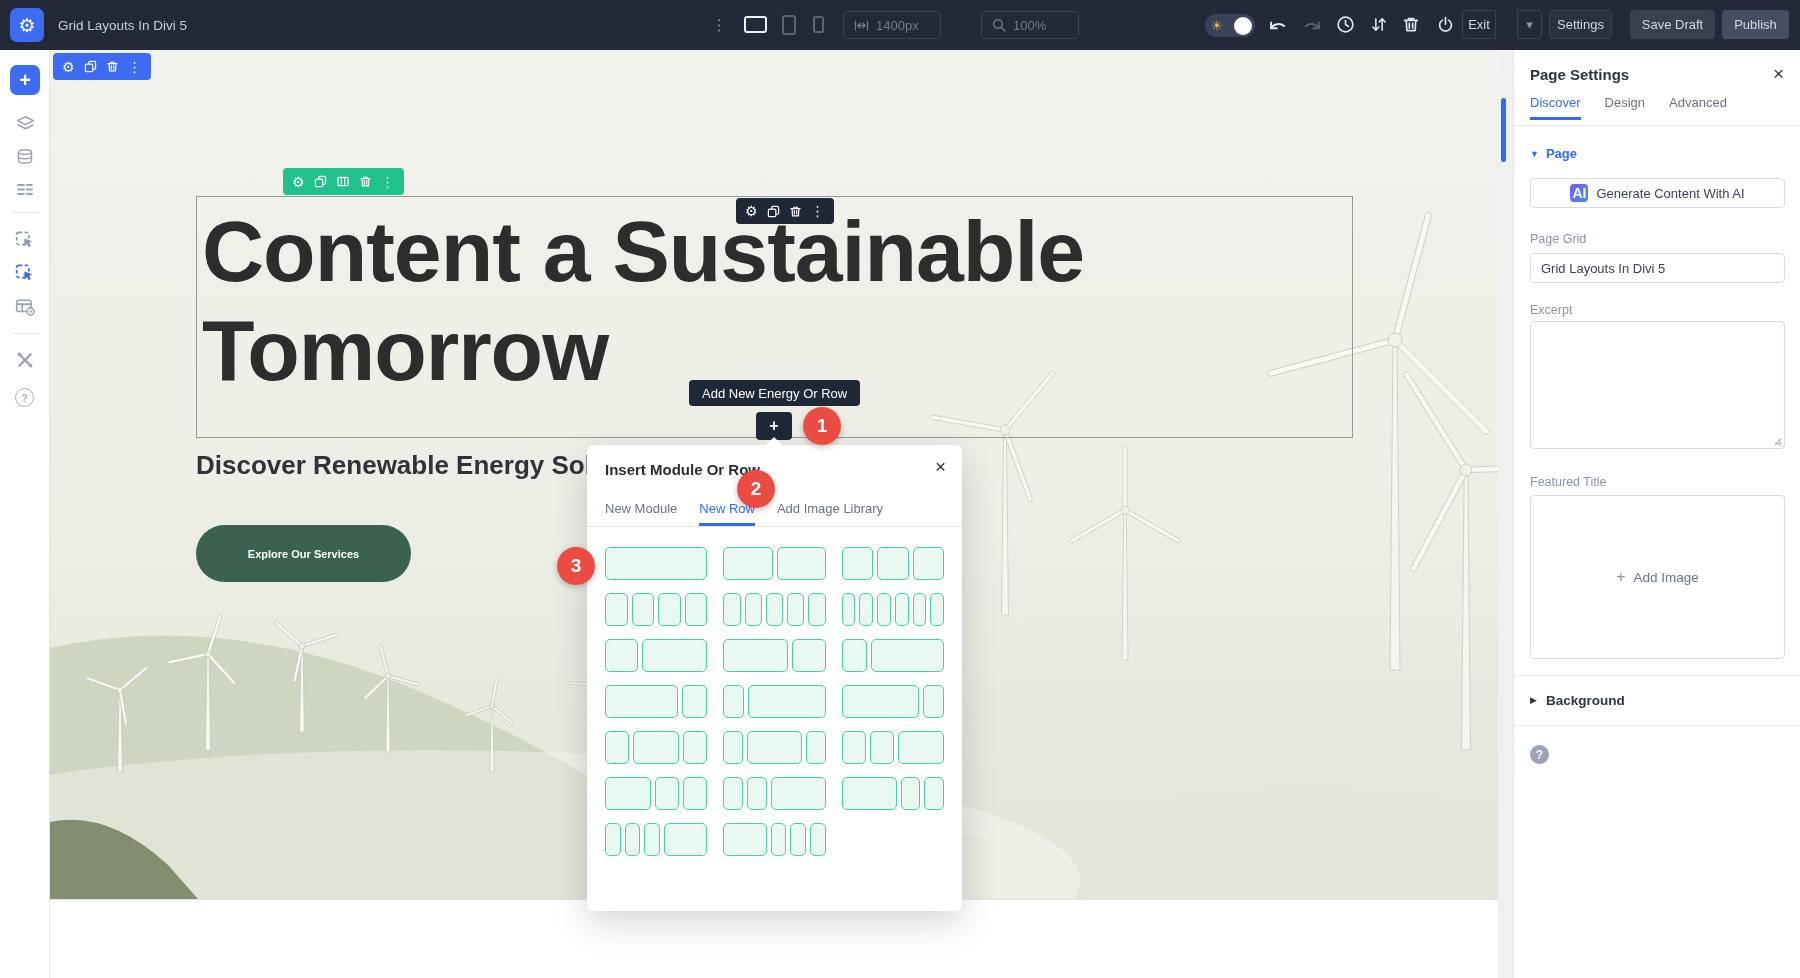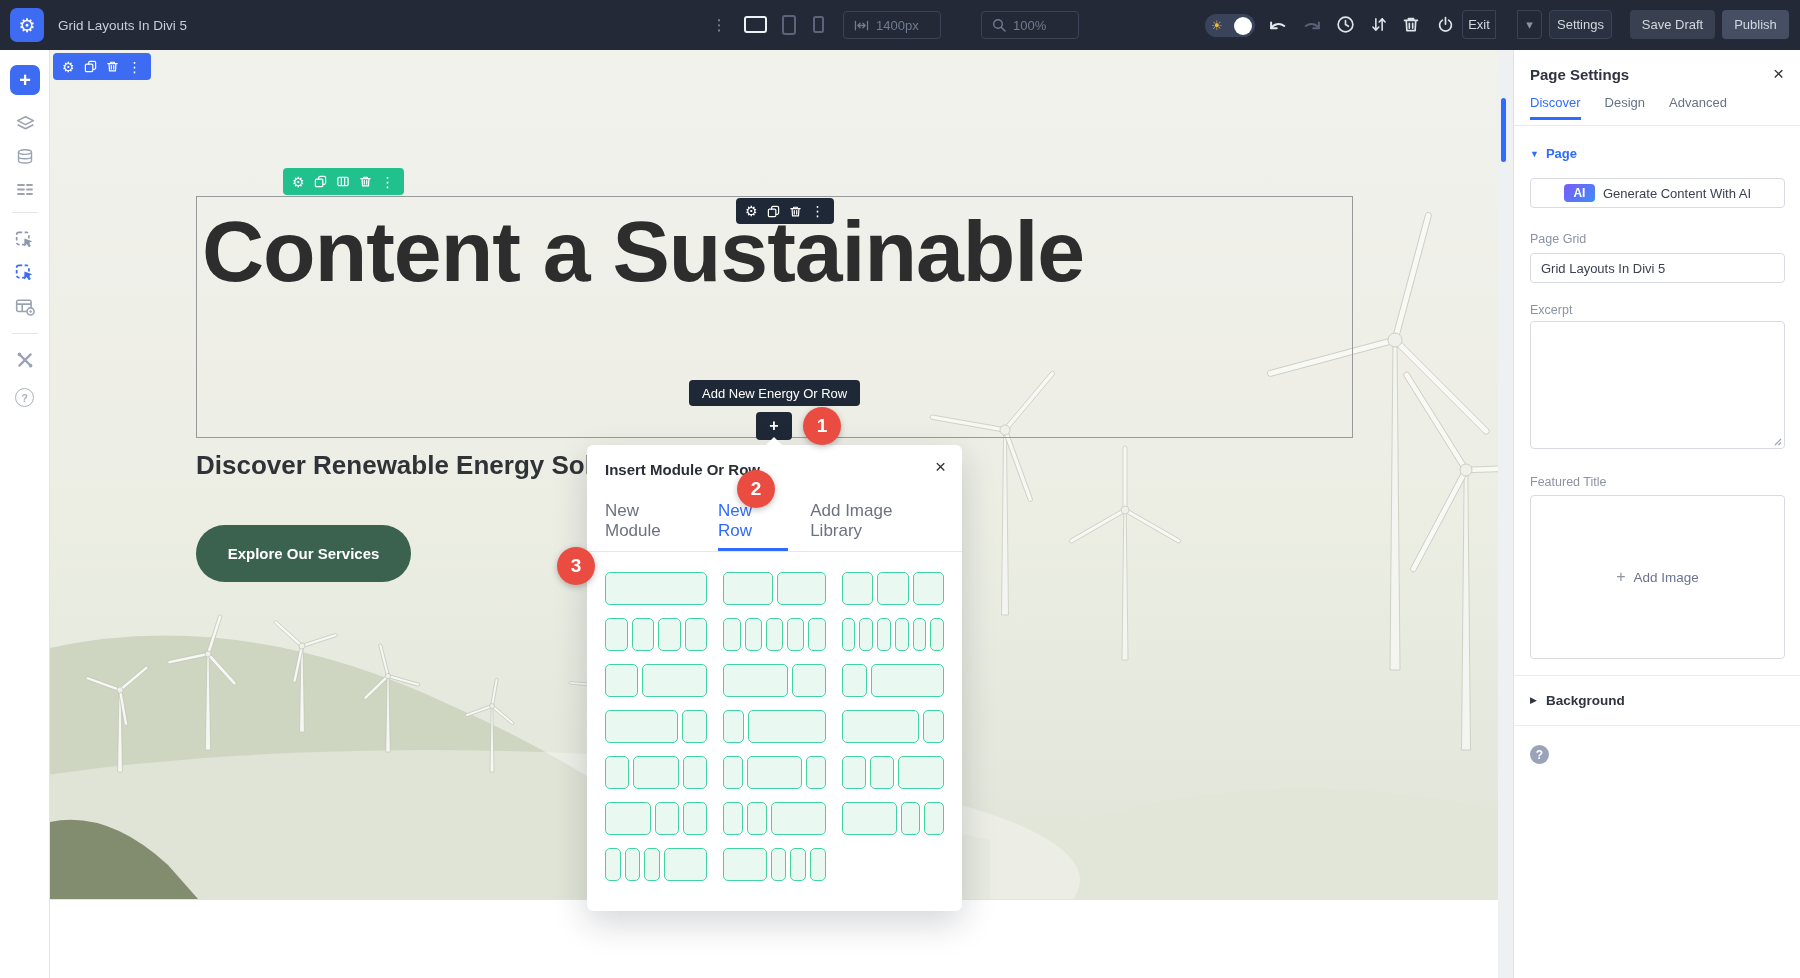--- a/index.html
+++ b/index.html
@@ -40,21 +40,21 @@
   
   #canvas { position:absolute; left:50px; top:50px; width:1448px; height:928px; background:#fff; overflow:hidden; }
   #hero-art { position:absolute; left:0; top:0; width:1448px; height:849px; }
   #hero-bottom-line { position:absolute; left:0; top:849px; width:1448px; height:1px; background:#e3e3e0; }
 
   .heading-box { position:absolute; left:146px; top:146px; width:1157px; height:242px; border:1px solid #97999b; }
   .hero-heading { position:absolute; left:152px; top:152px; width:1150px; font-size:86px; font-weight:bold;
                   line-height:1.15; color:#2d2d2d; letter-spacing:-1px; }
   .hero-sub { position:absolute; left:146px; top:400px; font-size:26px; font-weight:bold; color:#2f3337; white-space:nowrap; }
   .hero-cta { position:absolute; left:146px; top:475px; width:215px; height:57px; border-radius:29px; background:#3a624e;
-              color:#fff; font-size:15px; font-weight:bold; display:flex; align-items:center; justify-content:center; cursor:pointer; }
+              color:#fff; font-size:11px; font-weight:bold; display:flex; align-items:center; justify-content:center; cursor:pointer; }
 
   .mini-toolbar { position:absolute; height:27px; border-radius:4px; display:flex; align-items:center; gap:9px;
                   padding:0 9px; color:#fff; z-index:5; cursor:pointer; }
   .mt-blue  { background:#3d6bf2; }
   .mt-green { background:#21c18e; }
   .mt-dark  { background:#1f2836; }
   .mini-toolbar .g { font-size:14px; line-height:1; display:flex; align-items:center; }
 
   .tooltip-pill { position:absolute; left:639px; top:330px; height:26px; background:#1f2836; border-radius:4px;
                   color:#fff; font-size:13px; display:flex; align-items:center; padding:0 13px; z-index:6; white-space:nowrap; }
@@ -69,41 +69,41 @@
 
   #canvas-scrollbar { position:absolute; left:1501px; top:98px; width:5px; height:64px; background:#2f6bff; border-radius:3px; z-index:95; cursor:grab; }
 
   
   #modal { position:absolute; left:587px; top:445px; width:375px; height:466px; background:#fff; border-radius:6px;
            box-shadow:0 12px 34px rgba(20,30,50,.18); z-index:30; }
   .modal-head { position:relative; height:48px; display:flex; align-items:center; padding:0 18px; }
   .modal-title { font-size:15px; font-weight:bold; color:#2a2f36; }
   .modal-close { position:absolute; right:16px; top:12px; font-size:19px; color:#333; cursor:pointer; line-height:1; }
   .modal-tabs { display:flex; gap:22px; padding:0 18px; border-bottom:1px solid #e7e7e7; }
-  .m-tab { font-size:17px; color:#6b7280; padding:8px 0 10px; cursor:pointer; }
+  .m-tab { font-size:13px; color:#6b7280; padding:8px 0 10px; cursor:pointer; }
   .m-tab.active { color:#2f6bff; border-bottom:3px solid #2f6bff; padding-bottom:7px; }
   #row-layout-grid { display:grid; grid-template-columns:repeat(3,1fr); column-gap:16px; row-gap:13px; padding:20px 18px; }
   .layout-option { height:33px; display:flex; gap:4px; cursor:pointer; }
   .layout-cell { border:1.5px solid #42d3a5; background:#e9f9f2; border-radius:5px; height:100%; }
 
   
   #panel { position:absolute; left:1513px; top:50px; width:287px; height:928px; background:#fff; border-left:1px solid #e2e2e2; z-index:90; }
   .p-title { position:absolute; left:16px; top:16px; font-size:15px; font-weight:bold; color:#2e3440; }
   .p-close { position:absolute; right:16px; top:13px; font-size:19px; color:#333; cursor:pointer; }
   .p-tabs { position:absolute; left:16px; top:45px; display:flex; gap:24px; }
   .p-tab { font-size:13px; color:#697184; padding-bottom:10px; cursor:pointer; }
   .p-tab.active { color:#2f6bff; border-bottom:3px solid #2f6bff; padding-bottom:7px; }
   .p-tabline { position:absolute; left:0; top:75px; width:287px; height:1px; background:#ebebeb; }
   .p-section { position:absolute; left:16px; top:96px; display:flex; align-items:center; gap:7px; color:#2f6bff;
                font-size:13px; font-weight:bold; cursor:pointer; }
   .p-section .tri { font-size:9px; }
   .ai-btn { position:absolute; left:16px; top:128px; width:255px; height:30px; border:1px solid #d8dce2; border-radius:4px;
             display:flex; align-items:center; justify-content:center; gap:8px; cursor:pointer; background:#fff; }
-  .ai-chip { width:31px; height:18px; border-radius:4px; background:linear-gradient(135deg,#7a5cf7,#3f8df7);
-             color:#fff; font-size:12px; font-weight:bold; display:flex; align-items:center; justify-content:center; }
+  .ai-chip { width:18px; height:18px; border-radius:4px; background:linear-gradient(135deg,#7a5cf7,#3f8df7);
+             color:#fff; font-size:14px; font-weight:bold; display:flex; align-items:center; justify-content:center; }
   .ai-label { font-size:13px; color:#3a4150; }
   .p-label { position:absolute; left:16px; font-size:12.5px; color:#8b94a4; }
   .p-input { position:absolute; left:16px; width:255px; height:30px; border:1px solid #d8dce2; border-radius:4px;
              font-size:13px; color:#3a4150; padding:0 10px; font-family:"Liberation Sans",sans-serif; background:#fff; }
   .p-textarea { position:absolute; left:16px; top:271px; width:255px; height:128px; border:1px solid #d8dce2; border-radius:4px;
                 resize:none; background:#fff; }
   .ta-grip { position:absolute; left:258px; top:386px; width:10px; height:10px; pointer-events:none; }
   .p-imagebox { position:absolute; left:16px; top:445px; width:255px; height:164px; border:1px solid #d8dce2; border-radius:4px;
                 display:flex; align-items:center; justify-content:center; gap:8px; cursor:pointer; background:#fff; }
   .p-imagebox .plus { color:#8b94a4; font-size:16px; }
@@ -417,20 +417,21 @@
           <svg class="ic" width="13" height="13" viewBox="0 0 14 14" fill="none" stroke="#fff" stroke-width="1.3" stroke-linecap="round" stroke-linejoin="round">
             <path d="M2 3.8h10M5 3.8V2.4h4v1.4M3.3 3.8l.5 8h6.4l.5-8M5.7 6v3.8M8.3 6v3.8"></path>
           </svg>
         </span>
       <span class="g">⋮</span>
     </div>
 
     <div class="heading-box"></div>
     <div class="hero-heading">
       <div>Content a Sustainable</div>
+      <div>Tomorrow</div>
     </div>
 
     <div class="tooltip-pill">Add New Energy Or Row</div>
     <div class="plus-btn">
         <span>+</span>
       </div>
     <div class="modal-pointer"></div>
 
     <div class="hero-sub">Discover Renewable Energy Solu</div>
     <div class="hero-cta">Explore Our Services</div>

